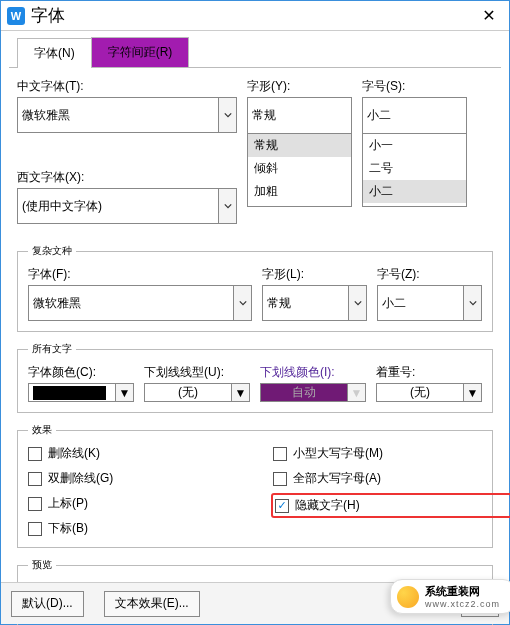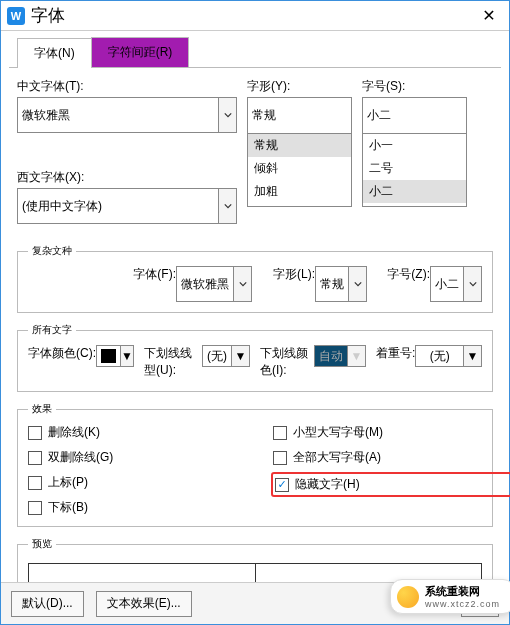--- a/index.html
+++ b/index.html
@@ -21,33 +21,33 @@
   label.lbl { margin-bottom: 2px; font-size: 12px; }
   .combo { display: flex; align-items: center; border: 1px solid #888; height: 36px; background: #fff; cursor: pointer; }
   .combo-text { flex: 1; padding: 0 4px; overflow: hidden; white-space: nowrap; }
   .combo-arrow { width: 18px; height: 100%; border-left: 1px solid #888; display: flex; align-items: center; justify-content: center; background: #f4f4f4; }
   .listbox { border: 1px solid #888; height: 74px; overflow-y: scroll; background: #fff; }
   .listbox .item { padding: 3px 6px; cursor: pointer; }
   .listbox .item.sel { background: #e0e0e0; }
   fieldset { border: 1px solid #bbb; margin: 10px 0 6px 0; padding: 8px 10px 10px 10px; }
   legend { font-size: 10px; padding: 0 4px; }
   .group-row { display: flex; gap: 10px; }
-  .gcol { flex: 1; display: flex; flex-direction: row; justify-content: flex-end; }
+  .gcol { flex: 1; display: flex; flex-direction: column; }
   .gcol.sm { flex: 0 0 105px; }
   .swatch { flex: 1; display: flex; align-items: center; border: 1px solid #888; height: 22px; background: #fff; cursor: pointer; }
   .swatch-box { width: 70%; height: 14px; margin: 0 4px; background: #000; }
-  .swatch.disabled { color: #aaa; background: #0c4a6e; }
+  .swatch.disabled { color: #aaa; background: #701a75; }
   .swatch.disabled .combo-text { color: #aaa; }
   .checks { display: flex; gap: 36px; }
   .check-col { flex: 1; display: flex; flex-direction: column; gap: 8px; }
   .check { display: flex; align-items: center; gap: 6px; cursor: pointer; }
   .chkbox { width: 14px; height: 14px; border: 1px solid #555; display: inline-flex; align-items: center; justify-content: center; font-size: 11px; color: #0a7; }
   .hidden-highlight { border: 2px solid #e33; border-radius: 3px; padding: 2px 30px 2px 2px; margin: -2px -30px -2px -2px; }
   .note { margin: 10px 0 6px 4px; }
-  .bottom-bar { position: absolute; left: 0; right: 0; bottom: 0; height: 42px; border-top: 1px solid #ccc; display: flex; align-items: center; padding: 0 10px; gap: 12px; background: #f4f4f4; }
+  .bottom-bar { position: absolute; left: 0; right: 0; bottom: 0; height: 42px; border-top: 1px solid #ccc; display: flex; align-items: center; padding: 0 10px; gap: 20px; background: #f4f4f4; }
   .btn { height: 26px; padding: 0 10px; background: #f8f8f8; border: 1px solid #888; cursor: pointer; display: flex; align-items: center; justify-content: center; }
   .btn.big { padding: 0 18px; }
   .spacer { flex: 1; }
   .watermark { position: absolute; right: -6px; bottom: 10px; background: #fff; border: 1px solid #ddd; border-radius: 12px; padding: 4px 14px 4px 34px; display: flex; flex-direction: column; align-items: flex-start; box-shadow: -2px 2px 6px rgba(0,0,0,0.15); z-index: 10; }
   .watermark .wm-logo { position: absolute; left: 6px; top: 6px; width: 22px; height: 22px; border-radius: 50%; background: radial-gradient(circle at 30% 30%, #ffd54a, #f9a825); }
   .wm-main { font-weight: bold; font-size: 11px; }
   .wm-sub { font-size: 9px; color: #666; letter-spacing: 1px; }
   svg.arrow { width: 8px; height: 8px; }
   .double-preview { display: flex; gap: 0; border: 1px solid #333; height: 40px; margin-top: 4px; }
   .double-preview > div { flex: 1; border-right: 1px solid #333; }
@@ -173,21 +173,21 @@
           </div>
         </div>
         <div class="gcol">
           <label class="lbl">下划线线型(U):</label>
           <div class="swatch">
             <span class="combo-text" style="text-align:center;">(无)</span>
             <span class="combo-arrow">▼</span>
           </div>
         </div>
         <div class="gcol">
-          <label class="lbl" style="color:#000000;">下划线颜色(I):</label>
+          <label class="lbl" style="color:#4c1d95;">下划线颜色(I):</label>
           <div class="swatch disabled">
             <span class="combo-text" style="text-align:center;">自动</span>
             <span class="combo-arrow" style="color:#ccc;">▼</span>
           </div>
         </div>
         <div class="gcol">
           <label class="lbl">着重号:</label>
           <div class="swatch">
             <span class="combo-text" style="text-align:center;">(无)</span>
             <span class="combo-arrow">▼</span>

